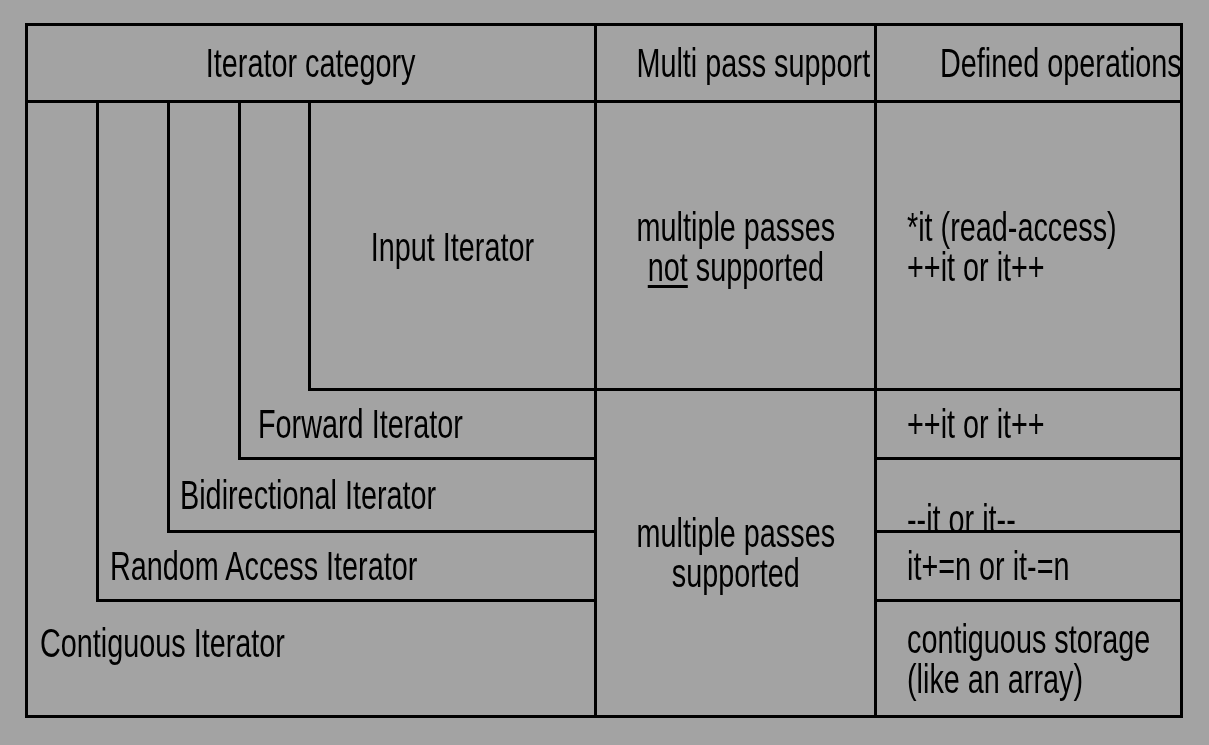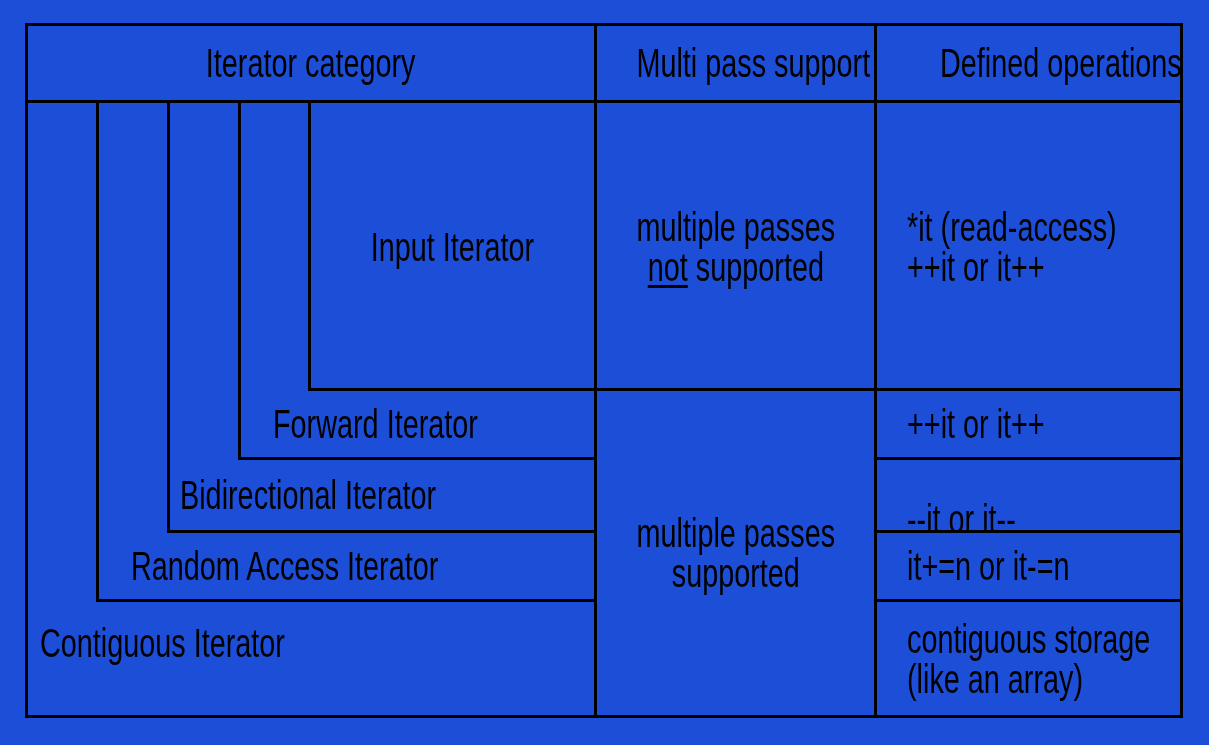--- a/index.html
+++ b/index.html
@@ -1,17 +1,17 @@
 <!DOCTYPE html>
 <html><head>
 <meta charset="utf-8">
 <style>
   html,body { margin:0; padding:0; background:#ffffff; }
   .stage {
-    position:relative; width:1209px; height:745px; background:#1d4ed8;
+    position:relative; width:1209px; height:745px; background:#a3a3a3;
     font-family:"Liberation Sans", sans-serif; color:#000;
     overflow:hidden;
   }
   .abs  { position:absolute; box-sizing:border-box; }
   .line { position:absolute; background:#000; }
 
   
   .txt {
     font-size:40px; line-height:40px; white-space:nowrap;
     transform:scaleX(0.72);
@@ -43,23 +43,23 @@
   .rl3 { left:874px; top:530px; width:309px; height:3px; }
   .rl4 { left:874px; top:599px; width:309px; height:3px; }
 
   
   .h1 { left:28px;  top:26px; width:566px; height:74px; }
   .h2 { left:597px; top:26px; width:277px; height:74px;padding-left:36px; }
   .h3 { left:877px; top:26px; width:368px; height:74px; }
 
   
   .lab-inp  { left:311px; top:106px; width:283px; height:282px; }
-  .lab-fwd  { left:241px; top:391px; width:353px; height:66px;  padding-left:32px; }
+  .lab-fwd  { left:241px; top:391px; width:353px; height:66px;  padding-left:17px; }
   .lab-bidi { left:170px; top:460px; width:512px; height:70px;  padding-left:10px; }
-  .lab-ra   { left:99px;  top:533px; width:495px; height:66px;  padding-left:32px; }
+  .lab-ra   { left:99px;  top:533px; width:495px; height:66px;  padding-left:11px; }
   .lab-con  { left:28px;  top:602px; width:566px; height:82px; padding-left:12px; }
 
   
   .mp1 { left:597px; top:106px; width:277px; height:282px; }
   .mp2 { left:597px; top:391px; width:277px; height:324px; }
 
   
   .ops { left:877px; width:306px; padding-left:30px; }
   .op1 { top:106px; height:282px; }
   .op2 { top:391px; height:66px; }

